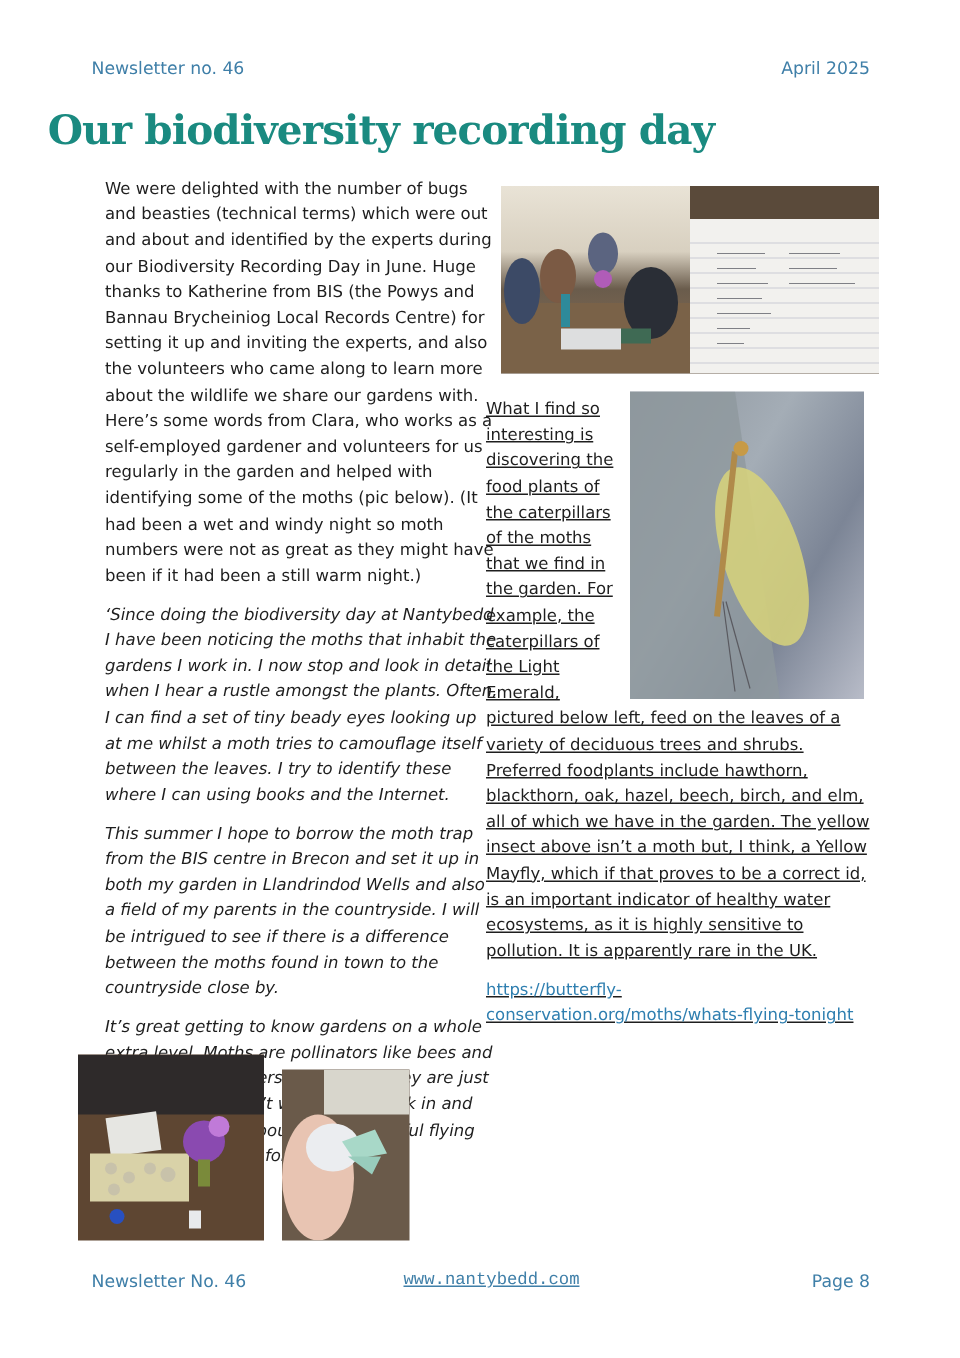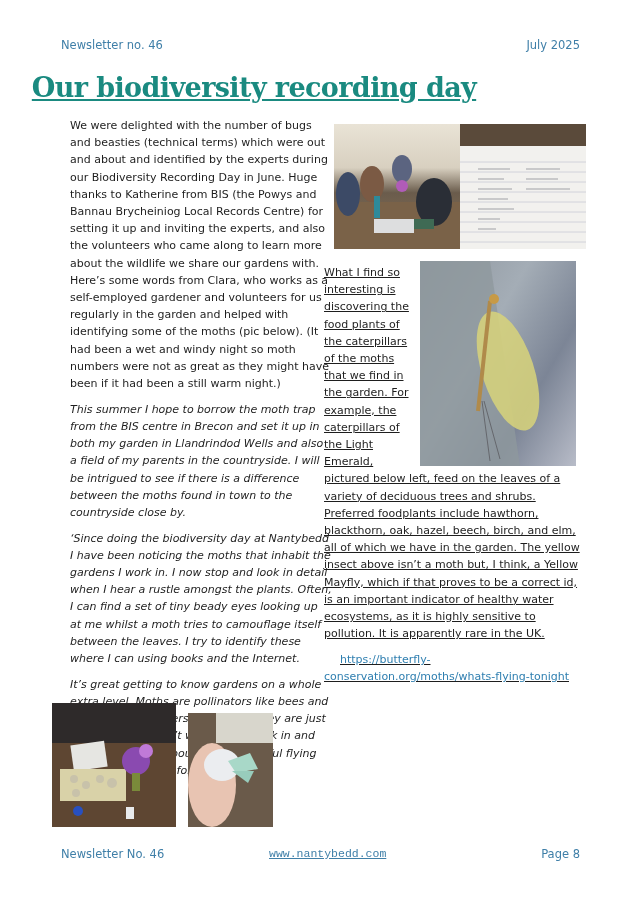--- a/index.html
+++ b/index.html
@@ -2,38 +2,38 @@
 <html><head>
 <meta charset="utf-8">
 <style>
   html, body { margin: 0; padding: 0; background: #ffffff; }
   body { width: 640px; height: 905px; position: relative; overflow: hidden;
          font-family: "DejaVu Sans", sans-serif; color: #1e1e1e; }
   .hdr { position: absolute; top: 38px; font-size: 11.5px; color: #3f7fa8; }
   .hdr.left { left: 61px; } .hdr.right { right: 60px; }
   .title { position: absolute; top: 72px; left: 0; width: 508px; text-align: center;
            font-family: "DejaVu Serif", serif; font-weight: bold; font-size: 27px;
-           color: #1a8a80; letter-spacing: -0.6px; text-decoration: underline; }
+           color: #1a8a80; letter-spacing: -0.6px; }
   .col { position: absolute; font-size: 11px; line-height: 17.2px; }
   .col p { margin: 0 0 8.5px 0; }
   .left-col { left: 58px; top: 117px; width: 262px; margin-left: 12px; }
   .left-col p.quote { font-style: italic; }
   .right-col { left: 324px; top: 264px; width: 258px; text-decoration: underline; }
   .float-img { float: right; width: 156px; height: 205px; margin: -3px 6px 4px 8px; }
   .photo { position: absolute; overflow: hidden; }
-  .link { color: #2f7fb0; text-decoration: none; margin-left: 16px; }
+  .link { color: #2f7fb0; text-decoration: none; }
   .ftr { position: absolute; top: 847px; font-size: 11.5px; color: #3f7fa8; }
   .ftr.left { left: 61px; } .ftr.center { left: 269px; text-decoration: underline; font-family: Liberation Mono, monospace; }
   .ftr.right { right: 60px; }
 </style>
 </head>
 <body>
 
 <div class="hdr left">Newsletter no. 46</div>
-<div class="hdr right">July 2025</div>
+<div class="hdr right">April 2025</div>
 
 <div class="title">Our biodiversity recording day</div>
 
 <div class="photo" style="left:334px;top:124px;width:126px;height:125px;
             background:linear-gradient(180deg,#e9e3d6 0%,#d8d0c0 35%,#6a5c4c 55%,#7b6650 75%,#5c4a38 100%);">
   <svg width="126" height="125">
     <rect x="0" y="78" width="126" height="47" fill="#7a6248"></rect>
     <rect x="40" y="95" width="40" height="14" fill="#e8ecf0" opacity="0.9"></rect>
     <ellipse cx="14" cy="70" rx="12" ry="22" fill="#3c4a66"></ellipse>
     <ellipse cx="38" cy="60" rx="12" ry="18" fill="#7b5a44"></ellipse>
@@ -68,22 +68,22 @@
       <line x1="18" y1="75" x2="48" y2="75"></line>
         <line x1="18" y1="85" x2="54" y2="85"></line>
       <line x1="18" y1="95" x2="40" y2="95"></line>
         <line x1="18" y1="105" x2="36" y2="105"></line>
     </g>
   </svg>
 </div>
 
 <div class="col left-col">
   <p>We were delighted with the number of bugs and beasties (technical terms) which were out and about and identified by the experts during our Biodiversity Recording Day in June.  Huge thanks to Katherine from BIS (the Powys and Bannau Brycheiniog Local Records Centre) for setting it up and inviting the experts, and also the volunteers who came along to learn more about the wildlife we share our gardens with. Here’s some words from Clara, who works as a self-employed gardener and volunteers for us regularly in the garden and helped with identifying some of the moths (pic below).  (It had been a wet and windy night so moth numbers were not as great as they might have been if it had been a still warm night.)</p>
+  <p class="quote"> ‘Since doing the biodiversity day at Nantybedd I have been noticing the moths that inhabit the gardens I work in. I now stop and look in detail when I hear a rustle amongst the plants. Often, I can find a set of tiny beady eyes looking up at me whilst a moth tries to camouflage itself between the leaves. I try to identify these where I can using books and the Internet.</p>
   <p class="quote">This summer I hope to borrow the moth trap from the BIS centre in Brecon and set it up in both my garden in Llandrindod Wells and also a field of my parents in the countryside. I will be intrigued to see if there is a difference between the moths found in town to the countryside close by.</p>
-  <p class="quote"> ‘Since doing the biodiversity day at Nantybedd I have been noticing the moths that inhabit the gardens I work in. I now stop and look in detail when I hear a rustle amongst the plants. Often, I can find a set of tiny beady eyes looking up at me whilst a moth tries to camouflage itself between the leaves. I try to identify these where I can using books and the Internet.</p>
   <p class="quote">It’s great getting to know gardens on a whole extra level. Moths are pollinators like bees and butterflies, and I personally think they are just as important, I can’t wait to get stuck in and learn even more about these beautiful flying insects. Thank you for a great day!’</p>
 </div>
 
 <div class="col right-col">
   <div class="float-img" style="background:linear-gradient(120deg,#8c949c 0%,#a4adb6 40%,#7c8596 70%,#b8bcc8 100%);position:relative;overflow:hidden;">
     <svg width="156" height="205">
       <path d="M0 0 L70 0 L100 205 L0 205 Z" fill="#8f989e" opacity="0.8"></path>
       <ellipse cx="88" cy="110" rx="26" ry="62" fill="#d8d47a" opacity="0.85" transform="rotate(-18 88 110)"></ellipse>
       <line x1="70" y1="40" x2="58" y2="150" stroke="#b08a4a" stroke-width="4"></line>
       <circle cx="74" cy="38" r="5" fill="#c79a46"></circle>

